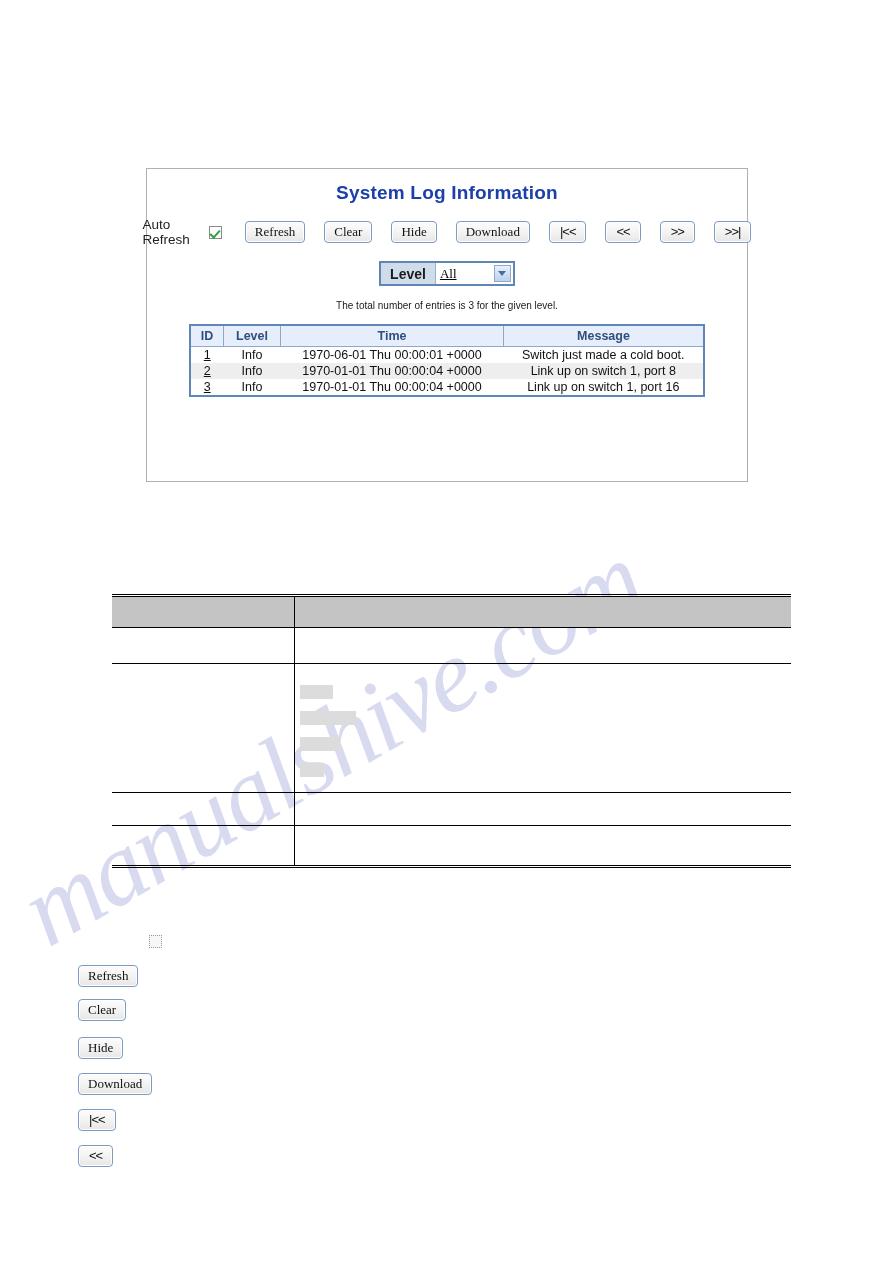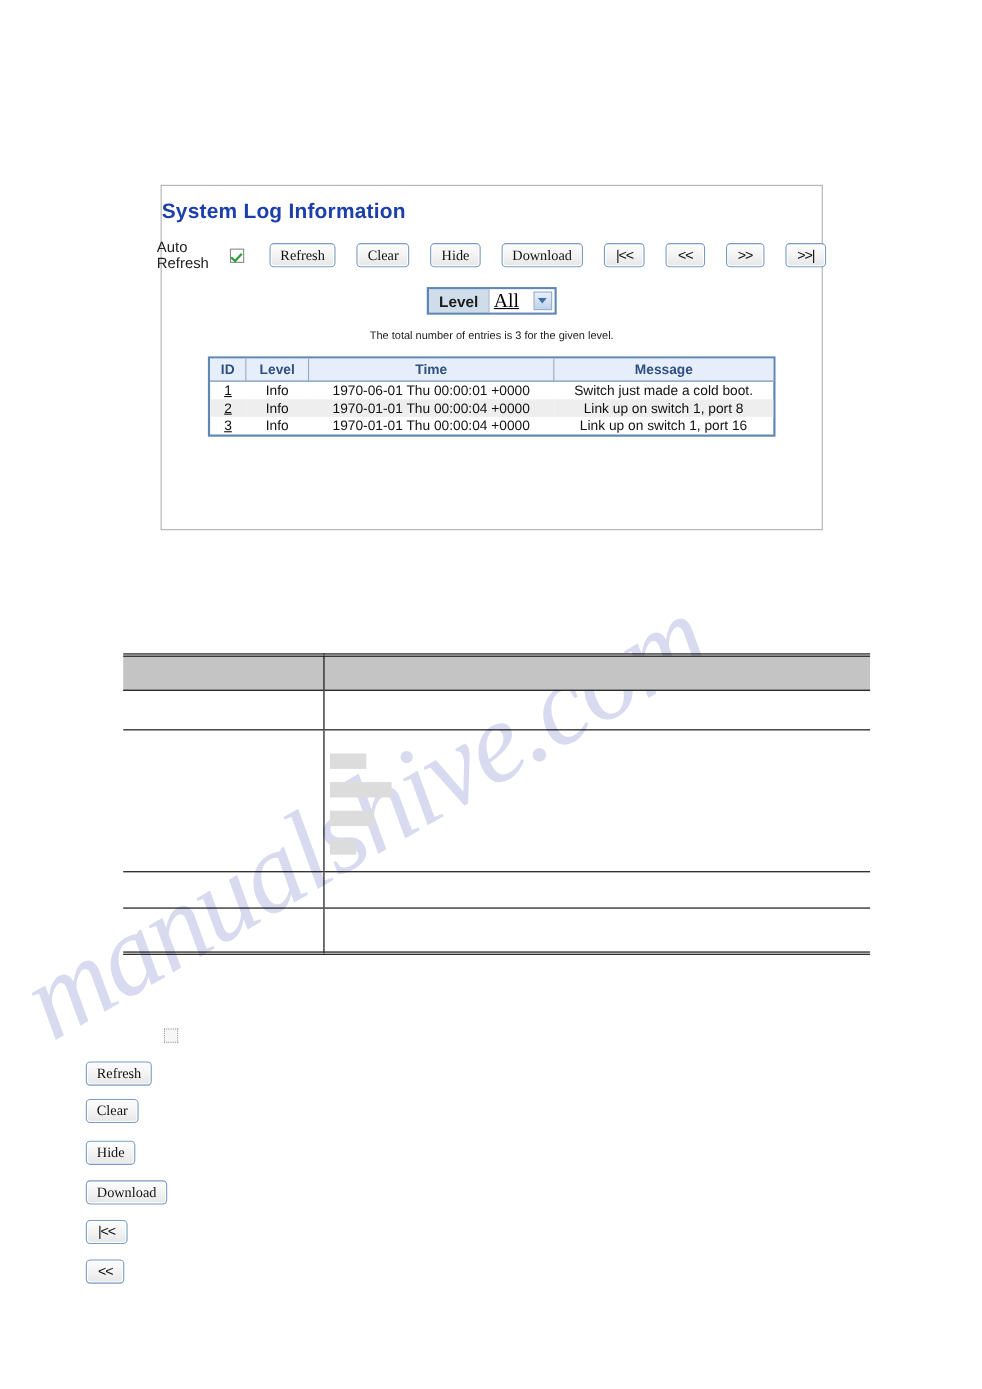--- a/index.html
+++ b/index.html
@@ -45,21 +45,21 @@
     left: 146px;
     top: 168px;
     width: 602px;
     height: 314px;
     border: 1px solid #b0b0b0;
     background: #ffffff;
     box-sizing: border-box;
     z-index: 10;
   }
   #panel-title {
-    text-align: left;
+    text-align: center;
     color: #1c3faa;
     font-size: 19px;
     font-weight: bold;
     font-family: "Liberation Sans", sans-serif;
     margin-top: 13px;
     letter-spacing: .2px;
   }
 
   
   .toolbar {
@@ -137,28 +137,28 @@
     font-family: "Liberation Sans", sans-serif;
     font-size: 14px;
     font-weight: bold;
     color: #1b1b1b;
     padding: 0 9px;
     display: flex;
     align-items: center;
     background: #cfdcea;
   }
   .level-select {
-    width: 60px;
+    width: 78px;
     background: #ffffff;
     border-left: 1px solid #9ab0c8;
     display: flex;
     align-items: center;
     position: relative;
     font-family: "Liberation Serif", serif;
-    font-size: 18px;
+    font-size: 13px;
     color: #000;
     padding-left: 4px;
     box-sizing: border-box;
   }
   .level-select .sel-val { text-decoration: underline; }
   .select-arrow {
     position: absolute;
     right: 2px;
     top: 2px;
     bottom: 2px;

